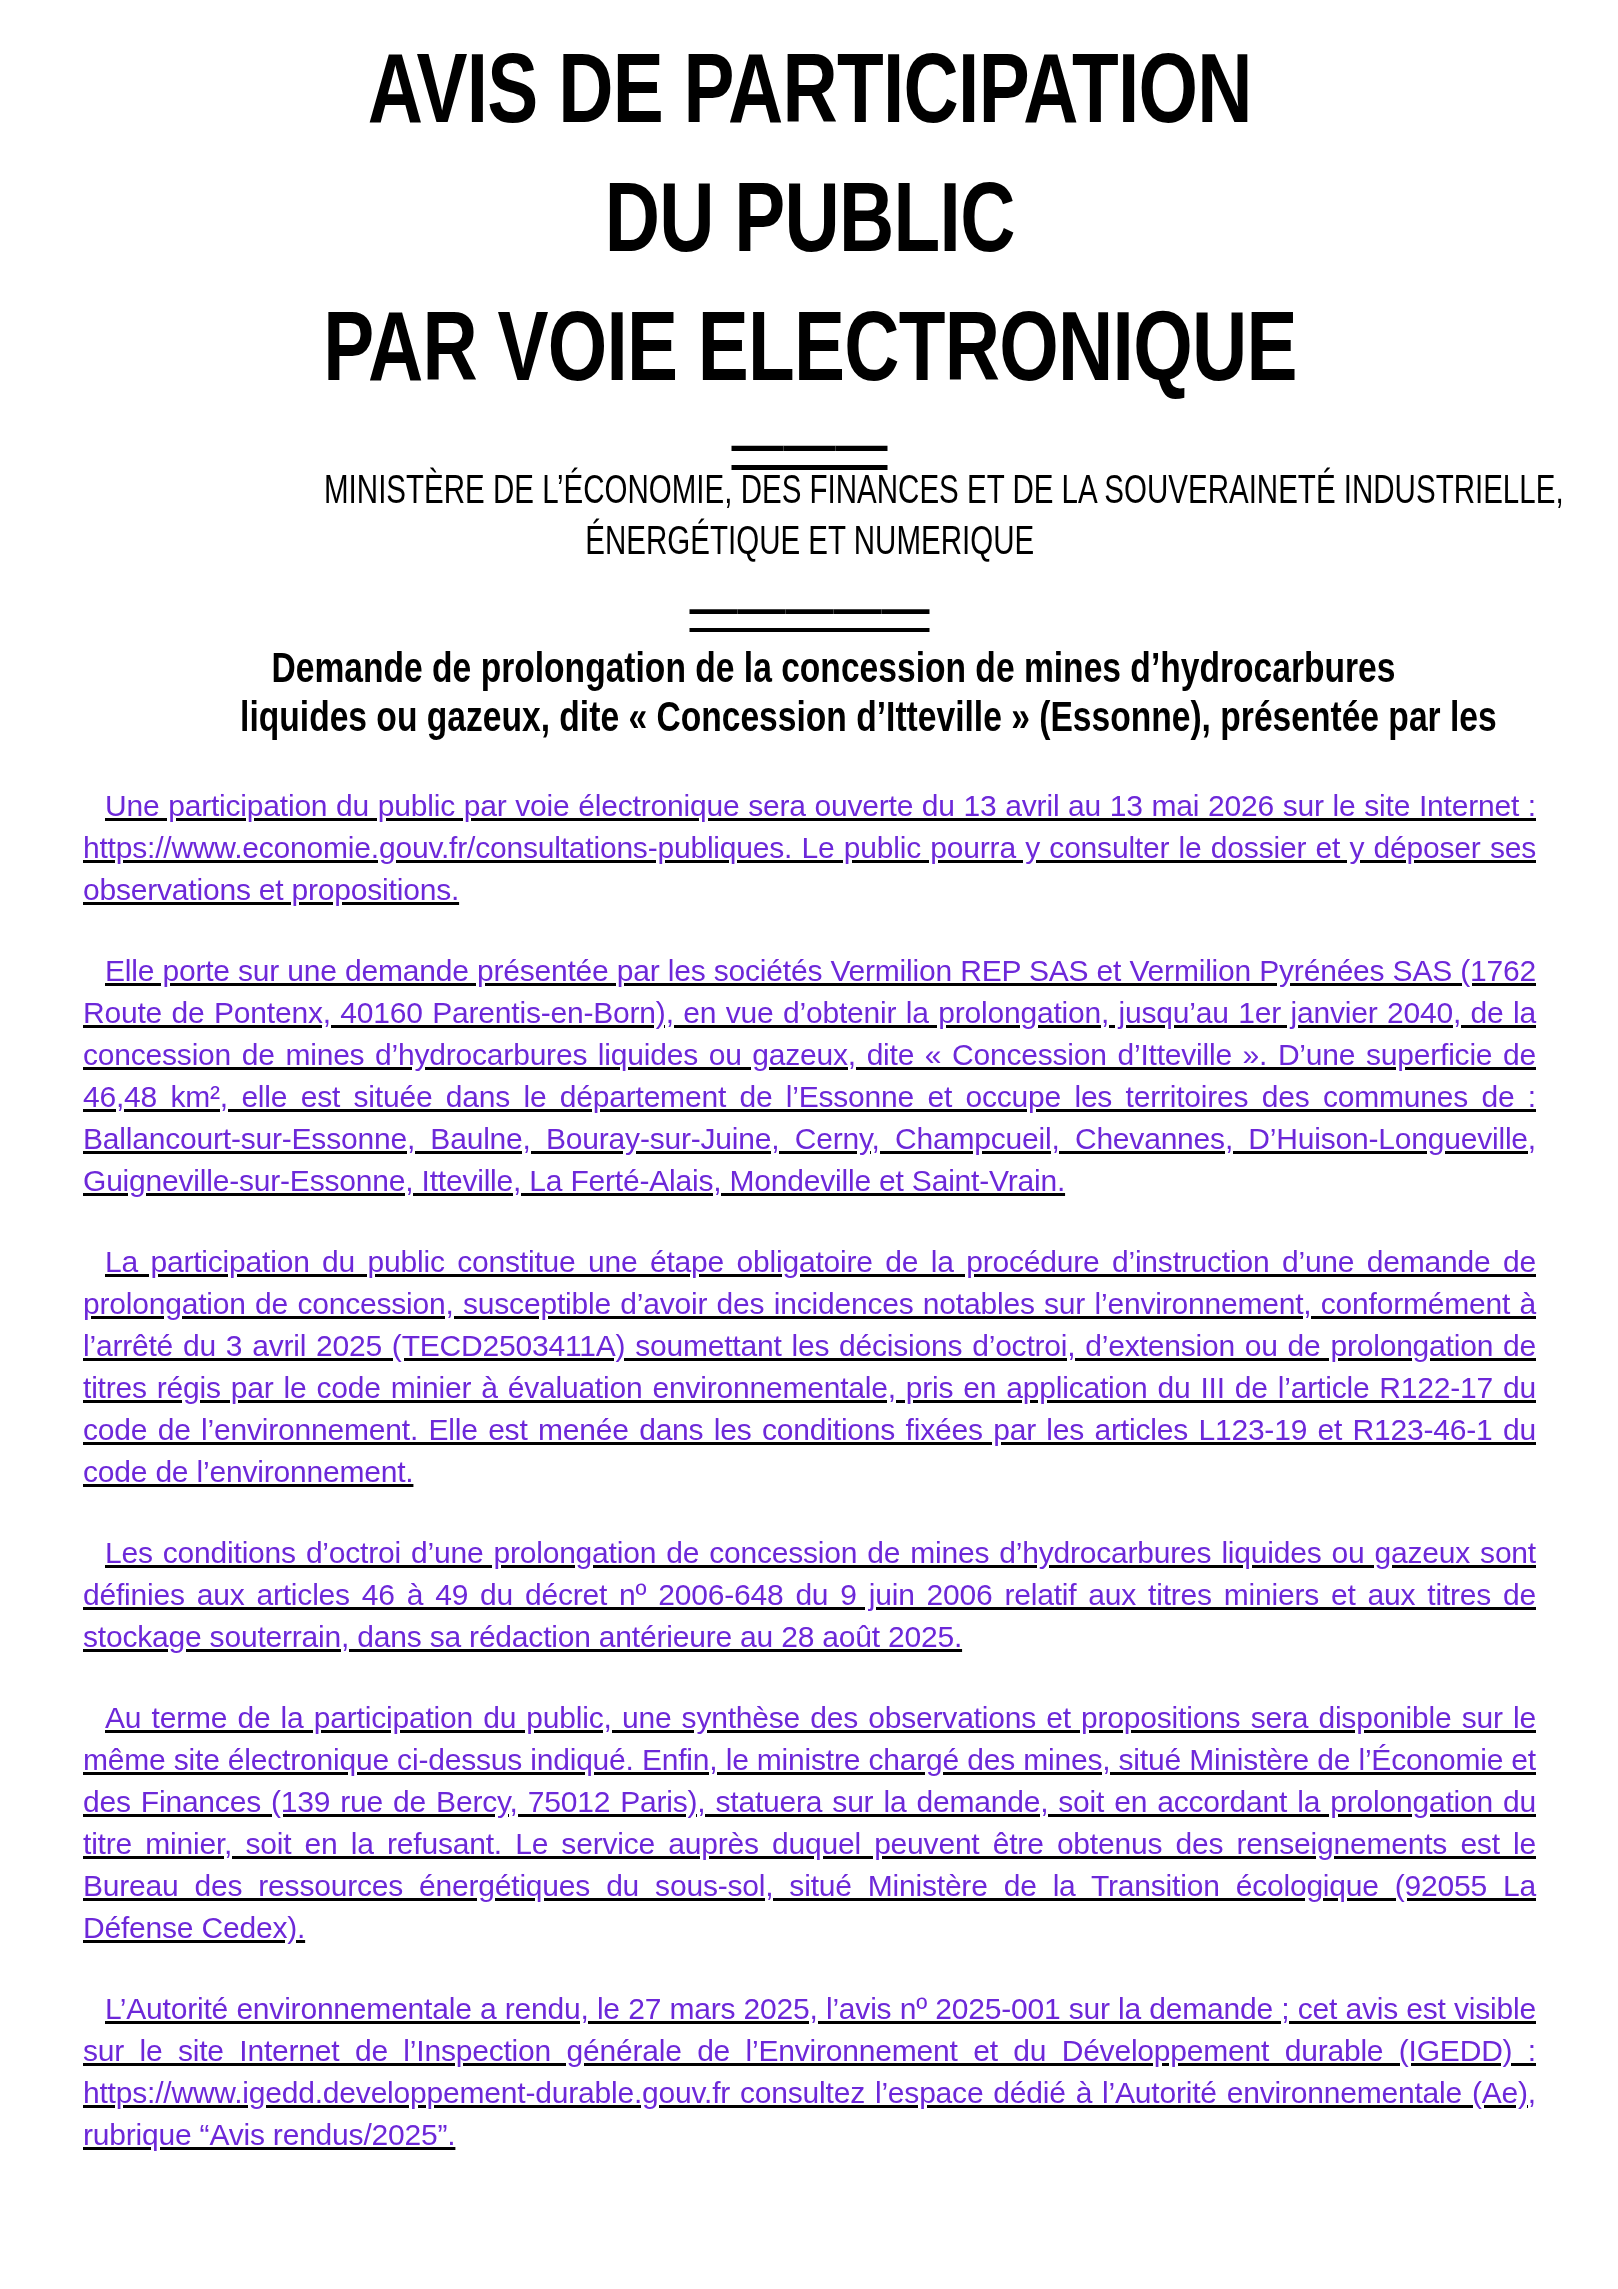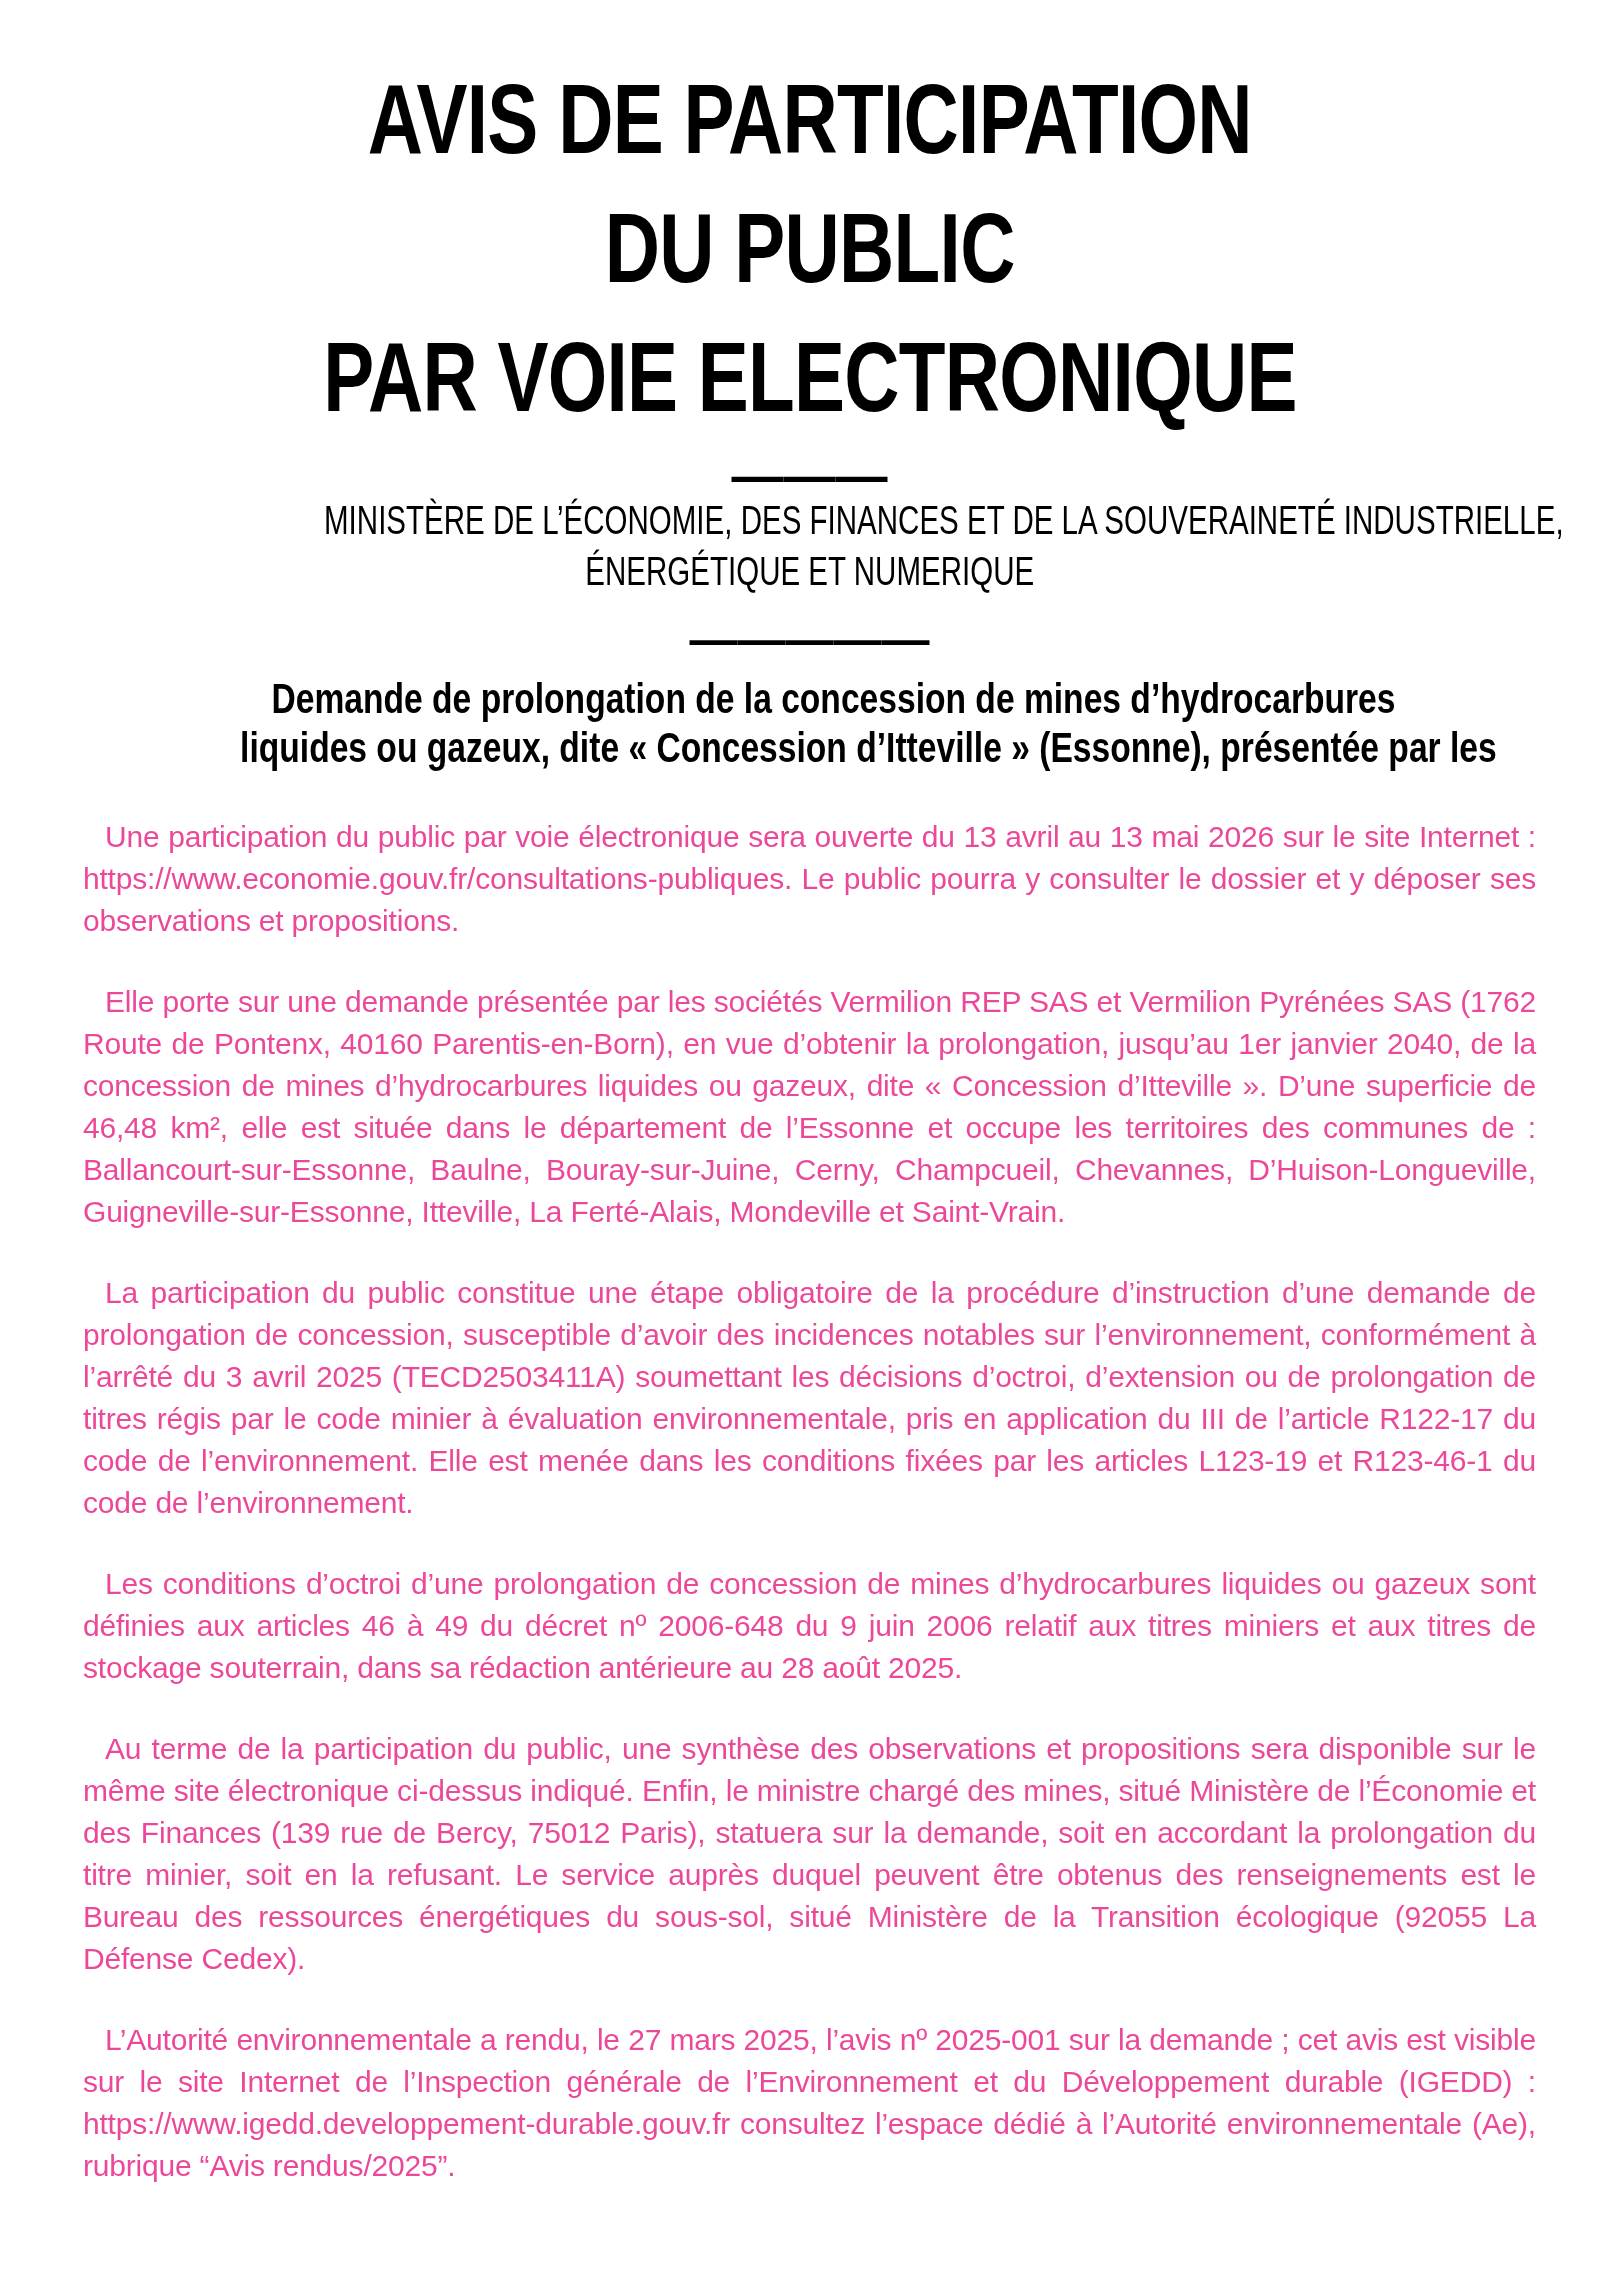--- a/index.html
+++ b/index.html
@@ -6,25 +6,26 @@
     margin: 0;
     padding: 0;
     background: #ffffff;
   }
   .page {
     position: relative;
     width: 1619px;
     height: 2290px;
     box-sizing: border-box;
     margin: 0 auto;
-    padding: 55px 83px 0 83px;
+    padding: 24px 83px 0 83px;
     background: #ffffff;
     color: #000000;
     font-family: "Liberation Sans", "DejaVu Sans", sans-serif;
     overflow: hidden;
+    text-decoration: underline;
   }
   .center { text-align: center; }
   .squeeze {
     display: inline-block;
     white-space: nowrap;
     transform-origin: 50% 50%;
   }
   
   .title-line {
     font-size: 98px;
@@ -74,21 +75,21 @@
   .body-text {
     margin-top: 44px;
   }
   .para {
     font-size: 30px;
     line-height: 42px;
     letter-spacing: -0.2px;
     text-align: justify;
     text-indent: 22px;
     margin: 0 0 39px 0;
-    color: #ec4899;
+    color: #6d28d9;
   }
 </style>
 </head>
 <body>
 
 <div class="page">
 
   <header class="center">
     <div class="title-line"><span class="squeeze">AVIS DE PARTICIPATION</span></div>
     <div class="title-line"><span class="squeeze">DU PUBLIC</span></div>

